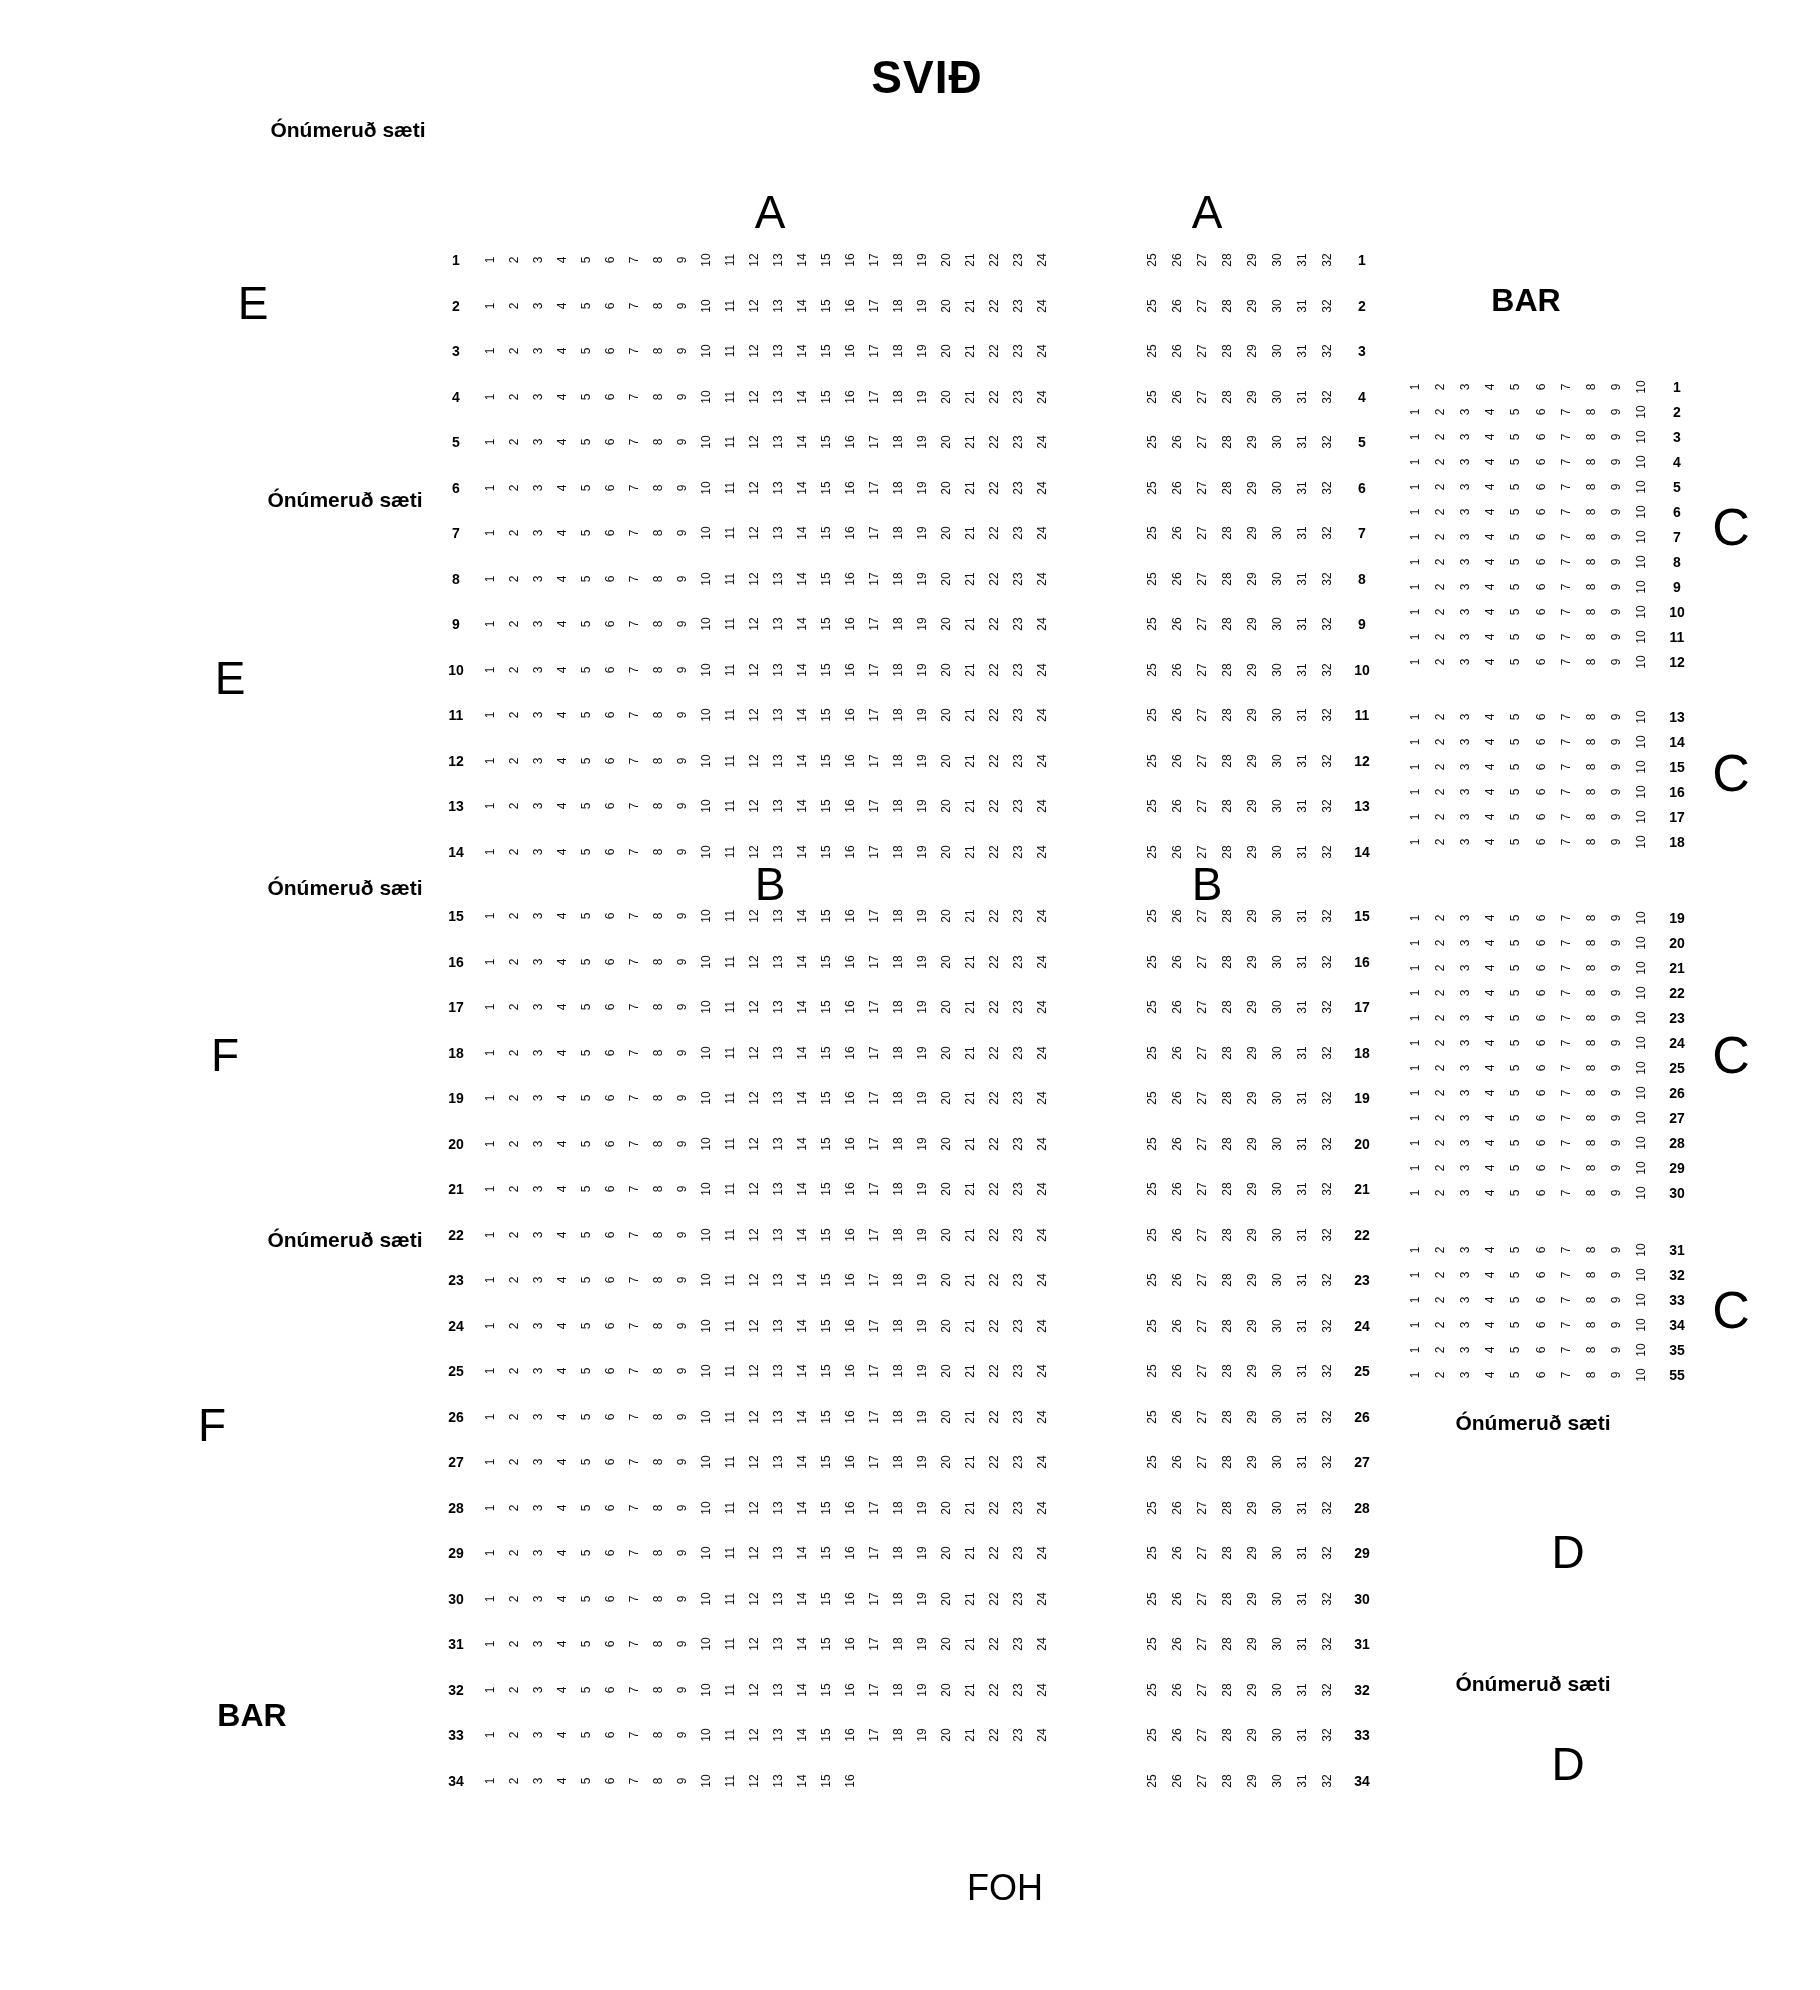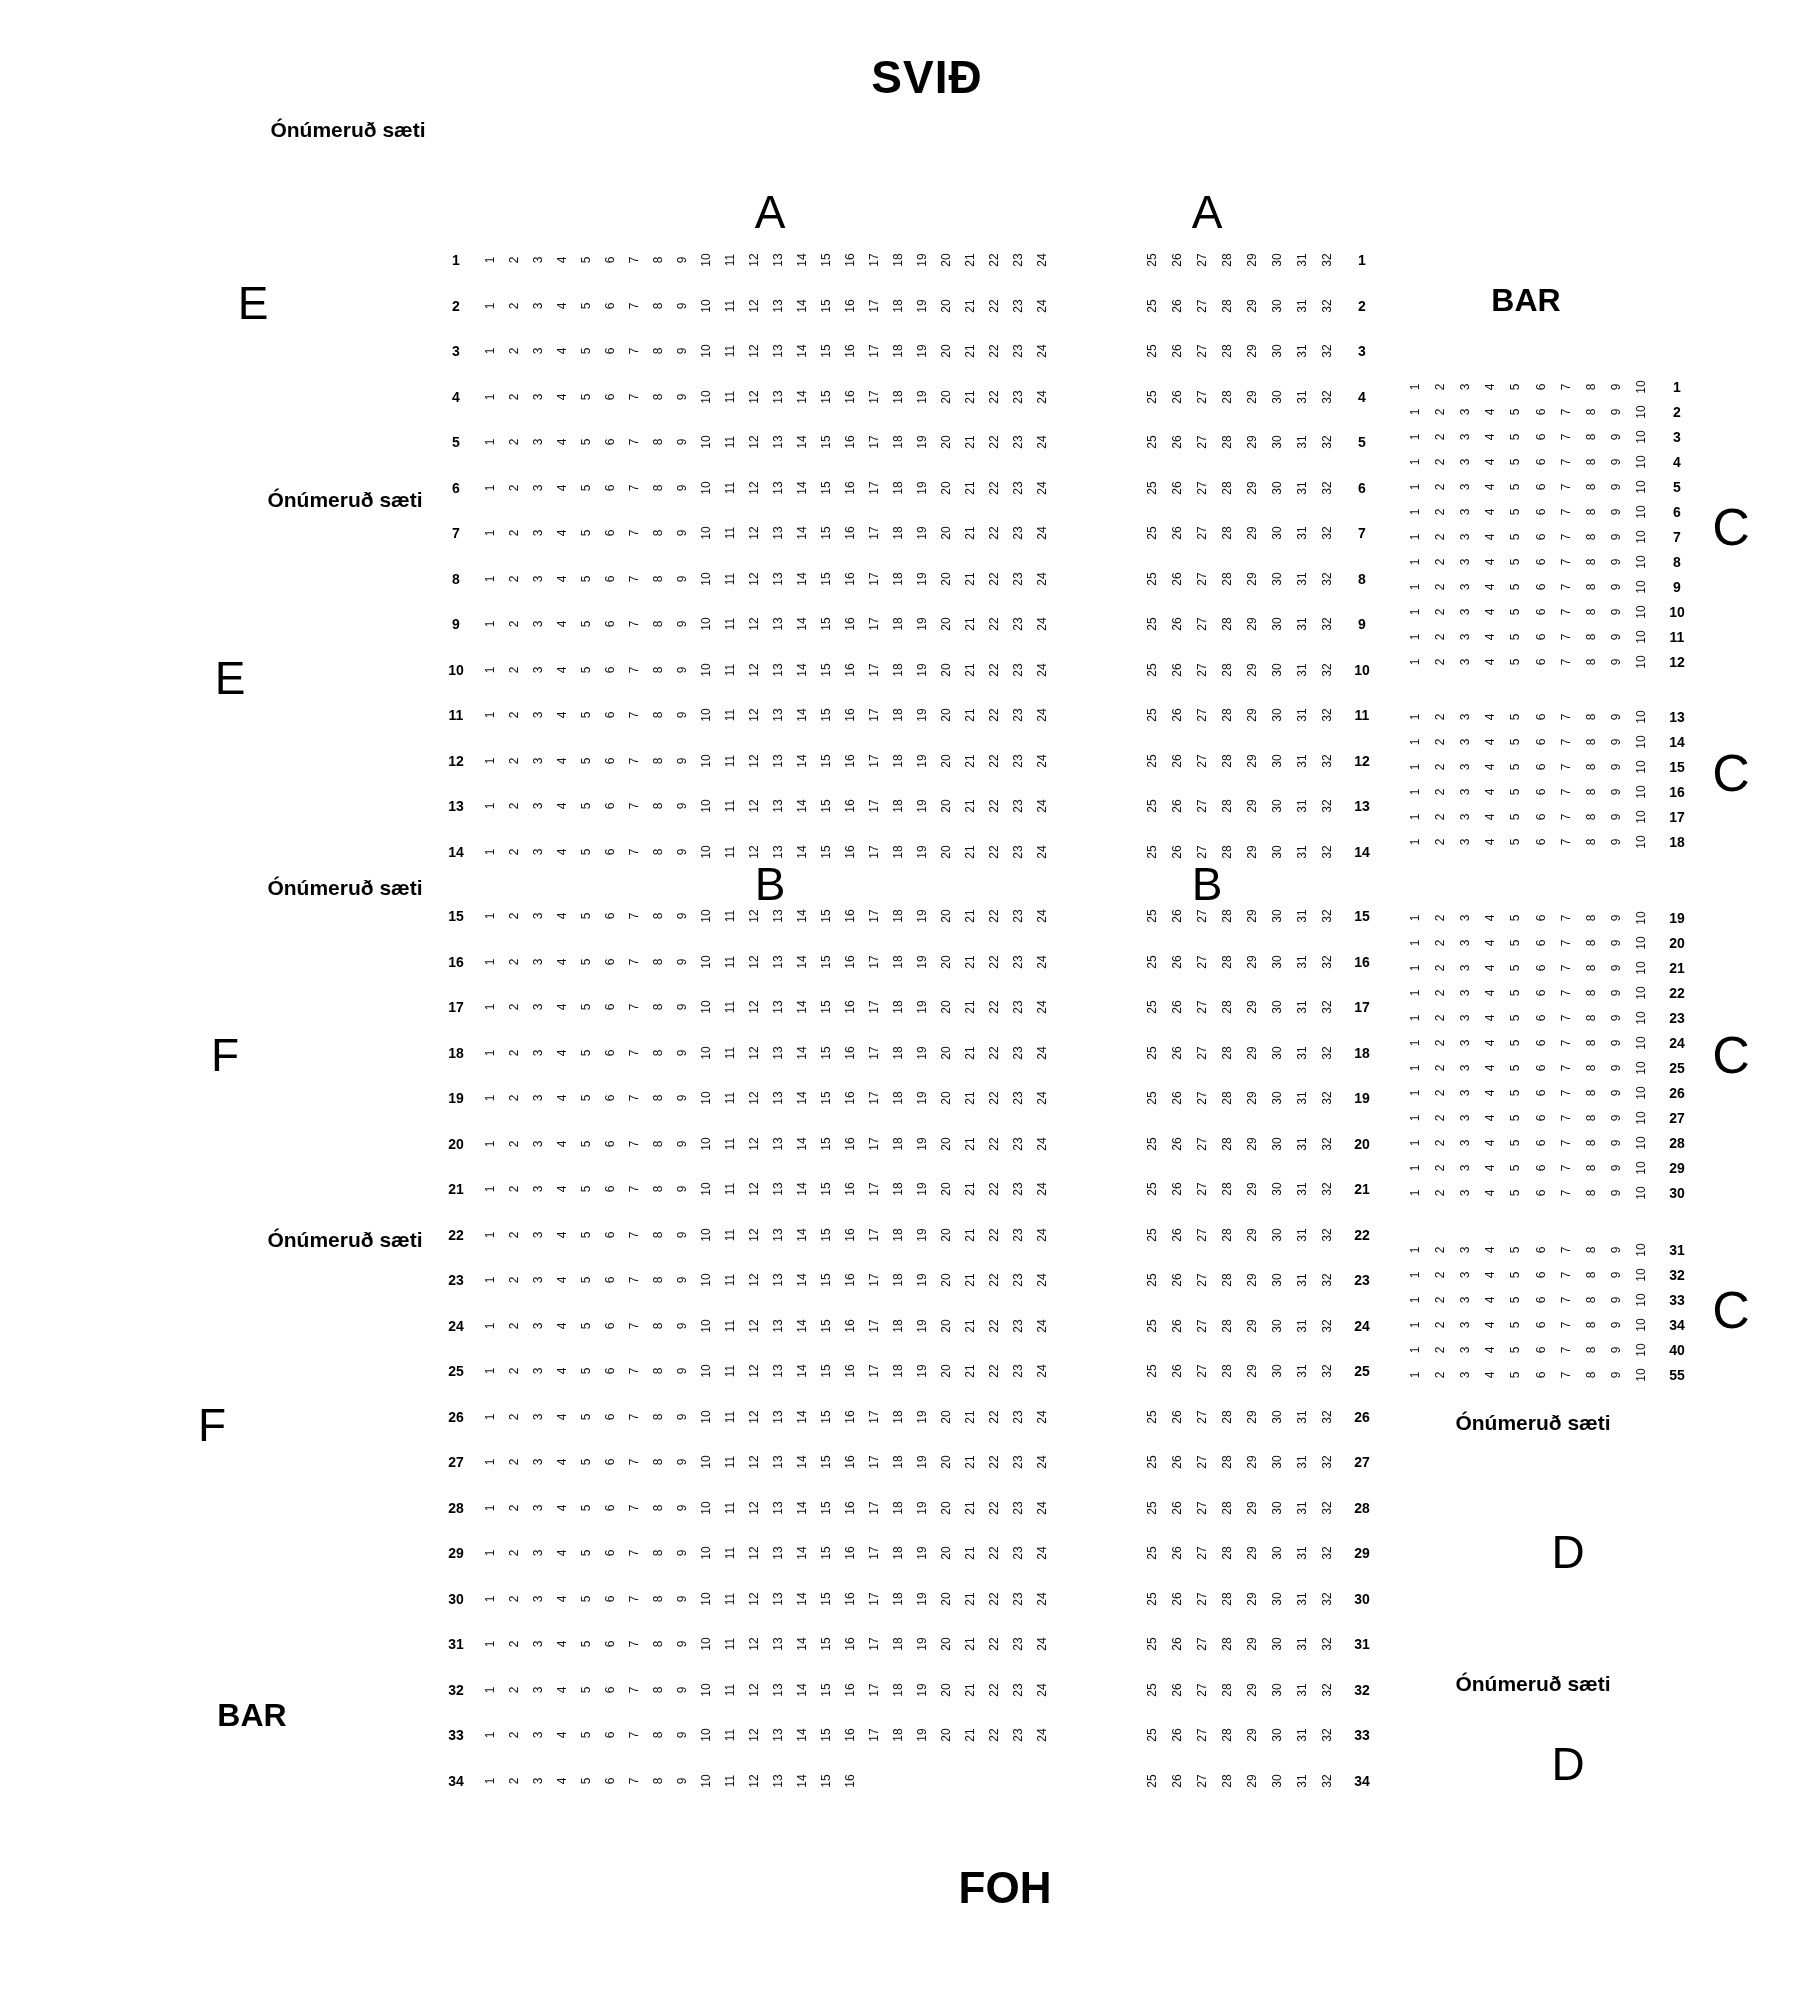--- a/index.html
+++ b/index.html
@@ -35,22 +35,22 @@
   }
   .unnumbered {
     font-size: 21px;
     font-weight: 700;
   }
   .bar-label {
     font-size: 32px;
     font-weight: 700;
   }
   .foh-label {
-    font-size: 44px;
-    font-weight: 700;
+    font-size: 36px;
+    font-weight: 400;
   }
   .seat {
     position: absolute;
     font-size: 12px;
     font-weight: 400;
     color: #111111;
     transform: translate(-50%, -50%) rotate(-90deg);
     white-space: nowrap;
     line-height: 1;
   }
@@ -1624,21 +1624,21 @@
       <span class="seat" style="left: 1415px; top: 1350px;">1</span>
       <span class="seat" style="left: 1440.1px; top: 1350px;">2</span>
       <span class="seat" style="left: 1465.2px; top: 1350px;">3</span>
       <span class="seat" style="left: 1490.3px; top: 1350px;">4</span>
       <span class="seat" style="left: 1515.4px; top: 1350px;">5</span>
       <span class="seat" style="left: 1540.5px; top: 1350px;">6</span>
       <span class="seat" style="left: 1565.6px; top: 1350px;">7</span>
       <span class="seat" style="left: 1590.7px; top: 1350px;">8</span>
       <span class="seat" style="left: 1615.8px; top: 1350px;">9</span>
       <span class="seat" style="left: 1640.9px; top: 1350px;">10</span>
-      <span class="rownum" style="left: 1677px; top: 1350px;">40</span>
+      <span class="rownum" style="left: 1677px; top: 1350px;">35</span>
       <span class="seat" style="left: 1415px; top: 1375px;">1</span>
       <span class="seat" style="left: 1440.1px; top: 1375px;">2</span>
       <span class="seat" style="left: 1465.2px; top: 1375px;">3</span>
       <span class="seat" style="left: 1490.3px; top: 1375px;">4</span>
       <span class="seat" style="left: 1515.4px; top: 1375px;">5</span>
       <span class="seat" style="left: 1540.5px; top: 1375px;">6</span>
       <span class="seat" style="left: 1565.6px; top: 1375px;">7</span>
       <span class="seat" style="left: 1590.7px; top: 1375px;">8</span>
       <span class="seat" style="left: 1615.8px; top: 1375px;">9</span>
       <span class="seat" style="left: 1640.9px; top: 1375px;">10</span>

